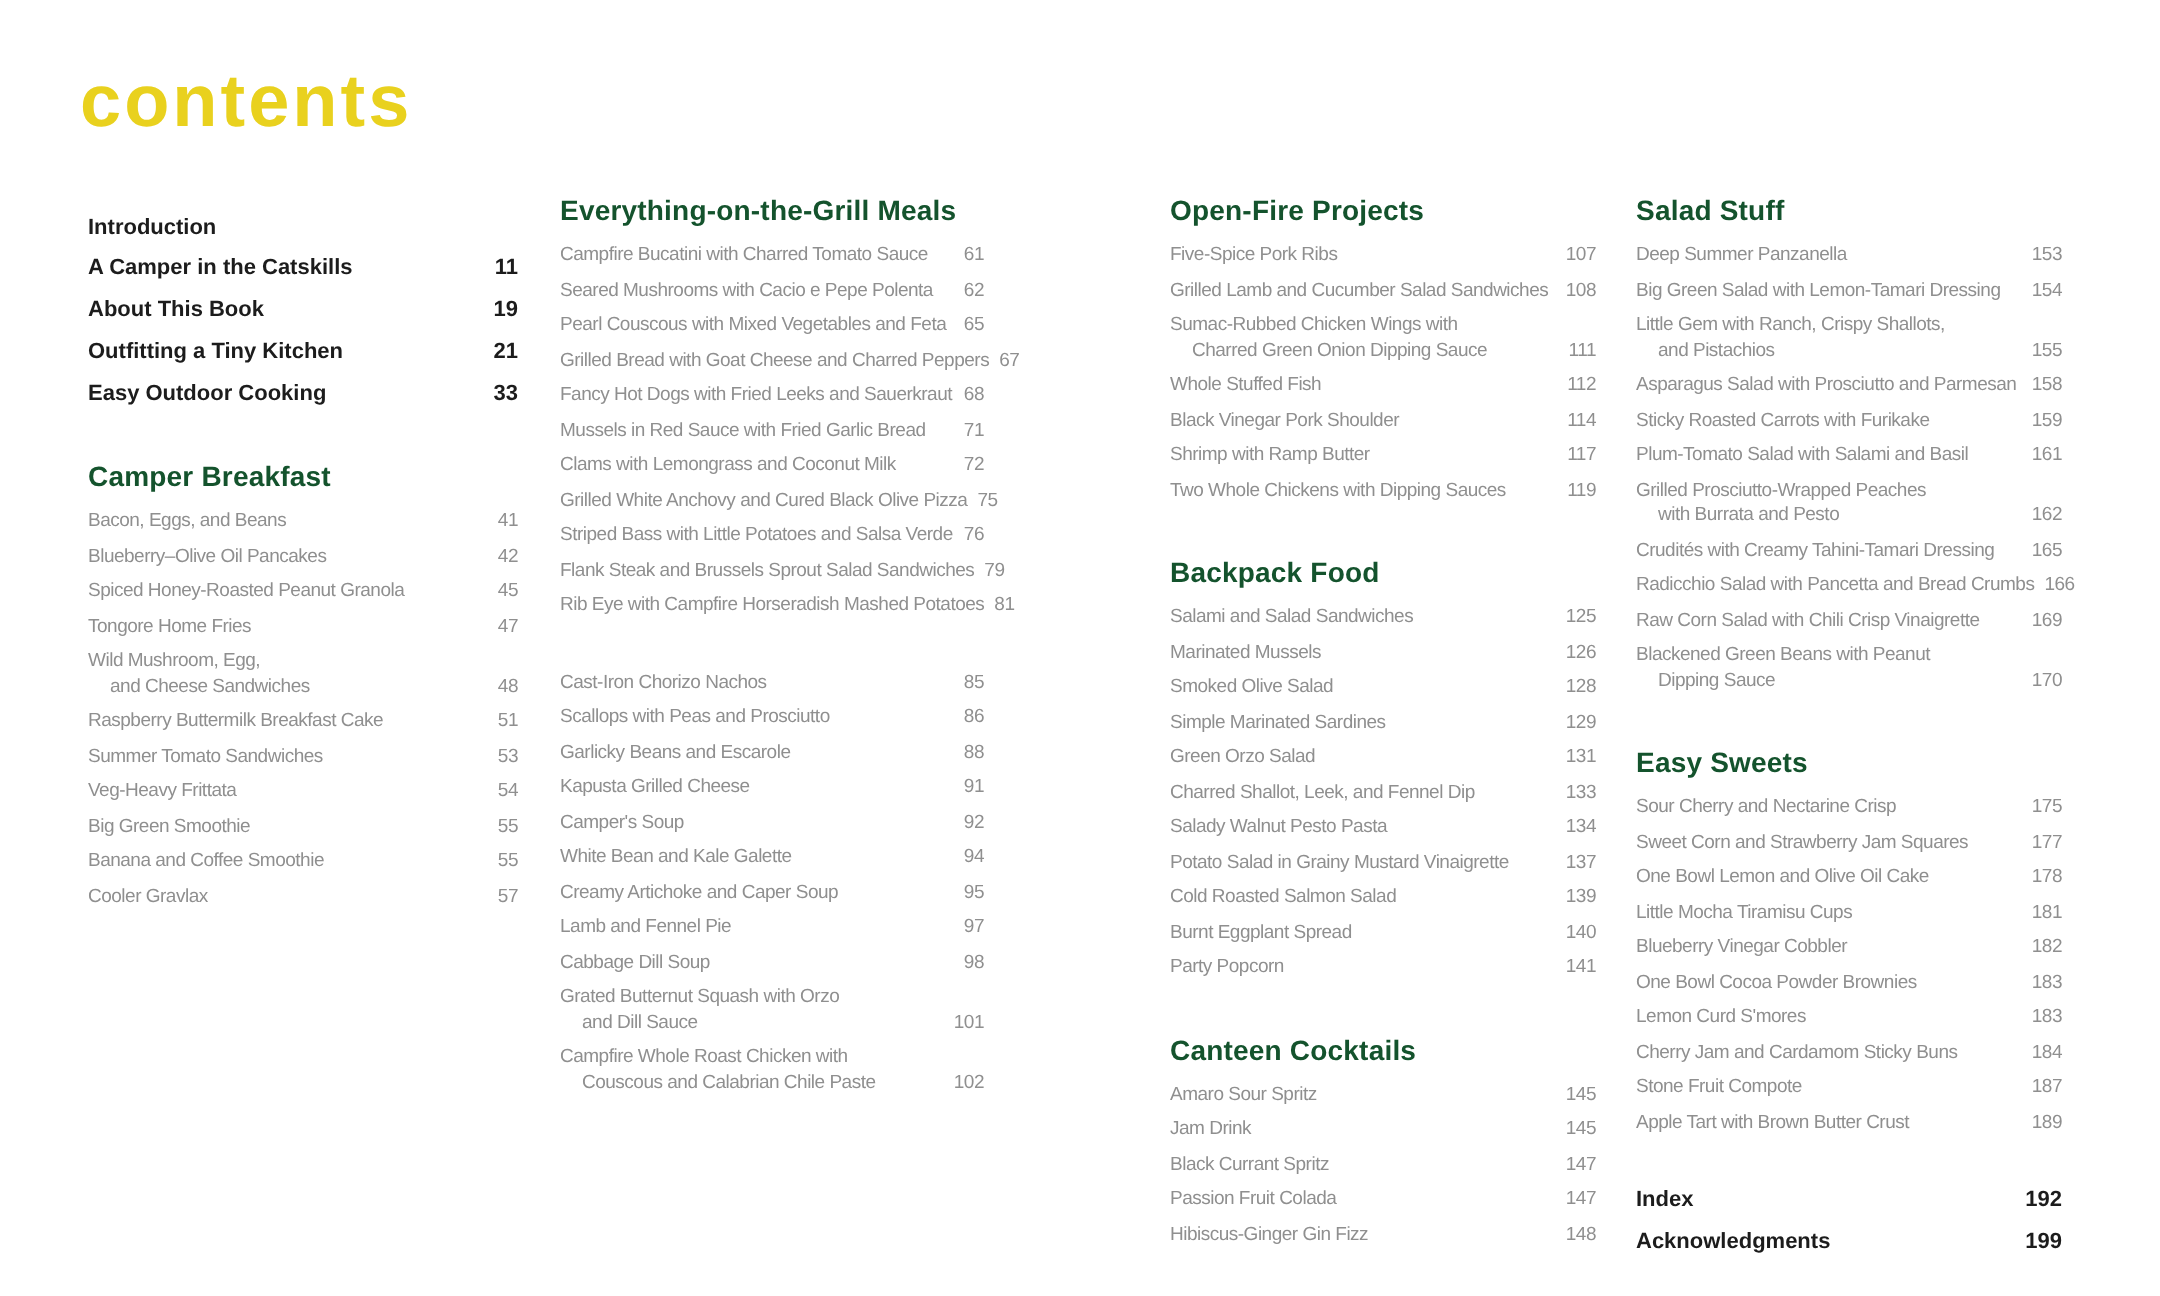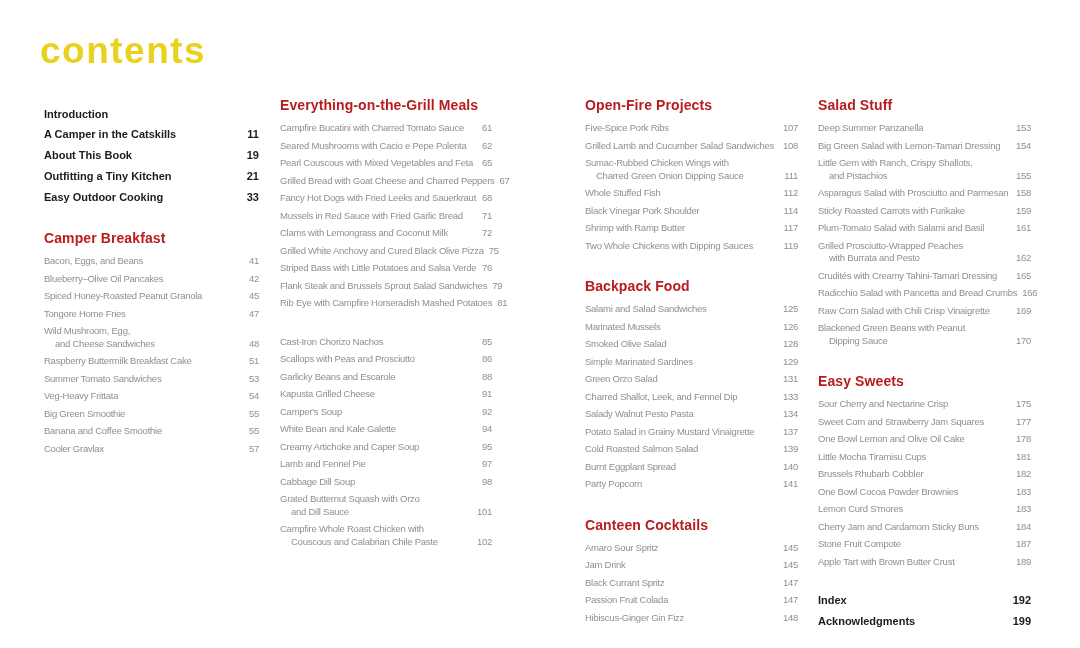--- a/index.html
+++ b/index.html
@@ -15,21 +15,21 @@
   }
   .toc-col{position:absolute;top:97px;}
   #col1{left:44px;width:215px;}
   #col2{left:280px;width:212px;}
   #col3{left:585px;width:213px;}
   #col4{left:818px;width:213px;}
 
   .toc-section{margin:0 0 26px 0;}
   .section-header{
     margin:0 0 9px 0;
-    font-size:14px;font-weight:bold;color:#b91c1c;letter-spacing:0.1px;
+    font-size:14px;font-weight:bold;color:#14532d;letter-spacing:0.1px;
   }
   .front-header{
     margin:11px 0 8px 0;
     font-size:11px;font-weight:bold;color:#1c1c1c;
   }
   .row{
     display:flex;justify-content:space-between;align-items:flex-end;
     column-gap:5px;
   }
   .recipe-row{
@@ -535,21 +535,21 @@
         <span class="page-num">178</span>
       </div>
       <div class="row recipe-row">
         <span class="titles">
           <span>Little Mocha Tiramisu Cups</span>
         </span>
         <span class="page-num">181</span>
       </div>
       <div class="row recipe-row">
         <span class="titles">
-          <span>Brussels Rhubarb Cobbler</span>
+          <span>Blueberry Vinegar Cobbler</span>
         </span>
         <span class="page-num">182</span>
       </div>
       <div class="row recipe-row">
         <span class="titles">
           <span>One Bowl Cocoa Powder Brownies</span>
         </span>
         <span class="page-num">183</span>
       </div>
       <div class="row recipe-row">

